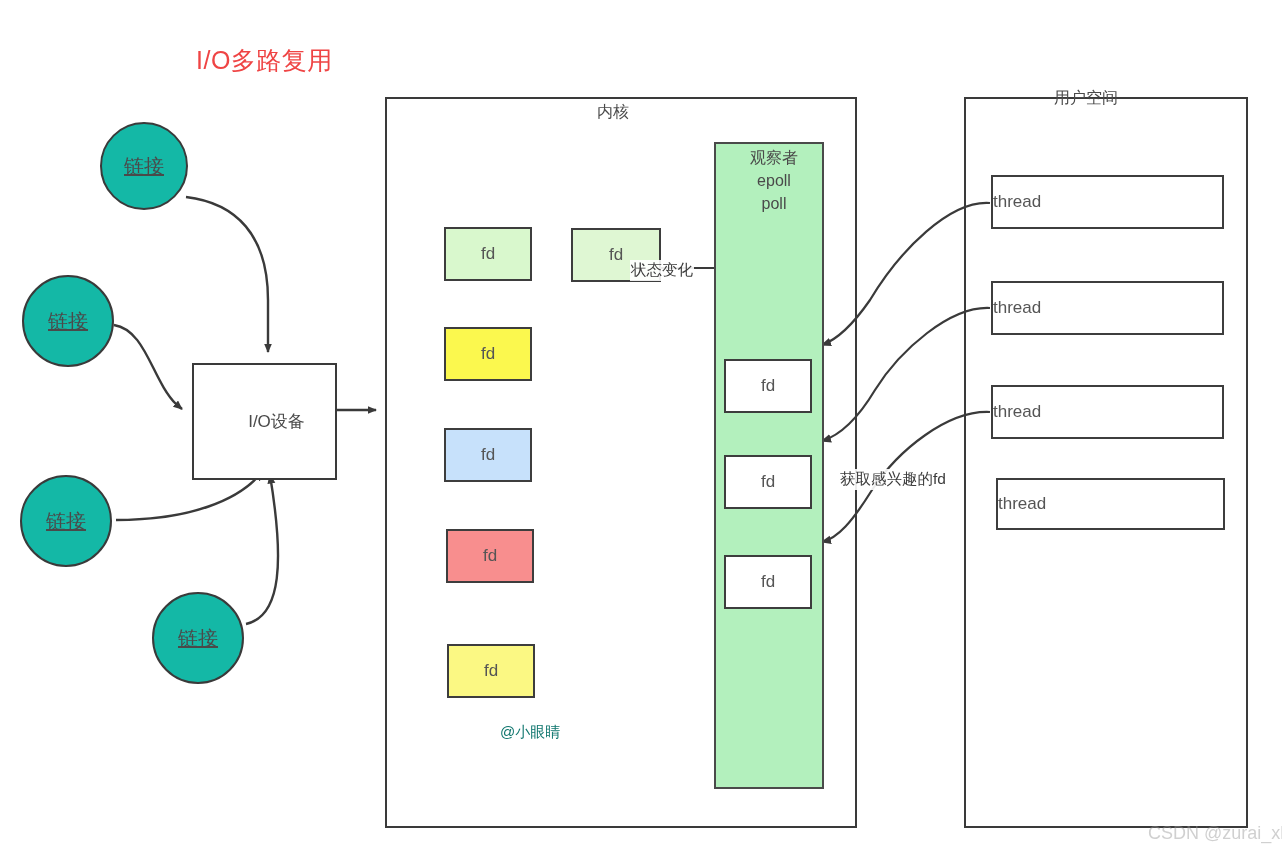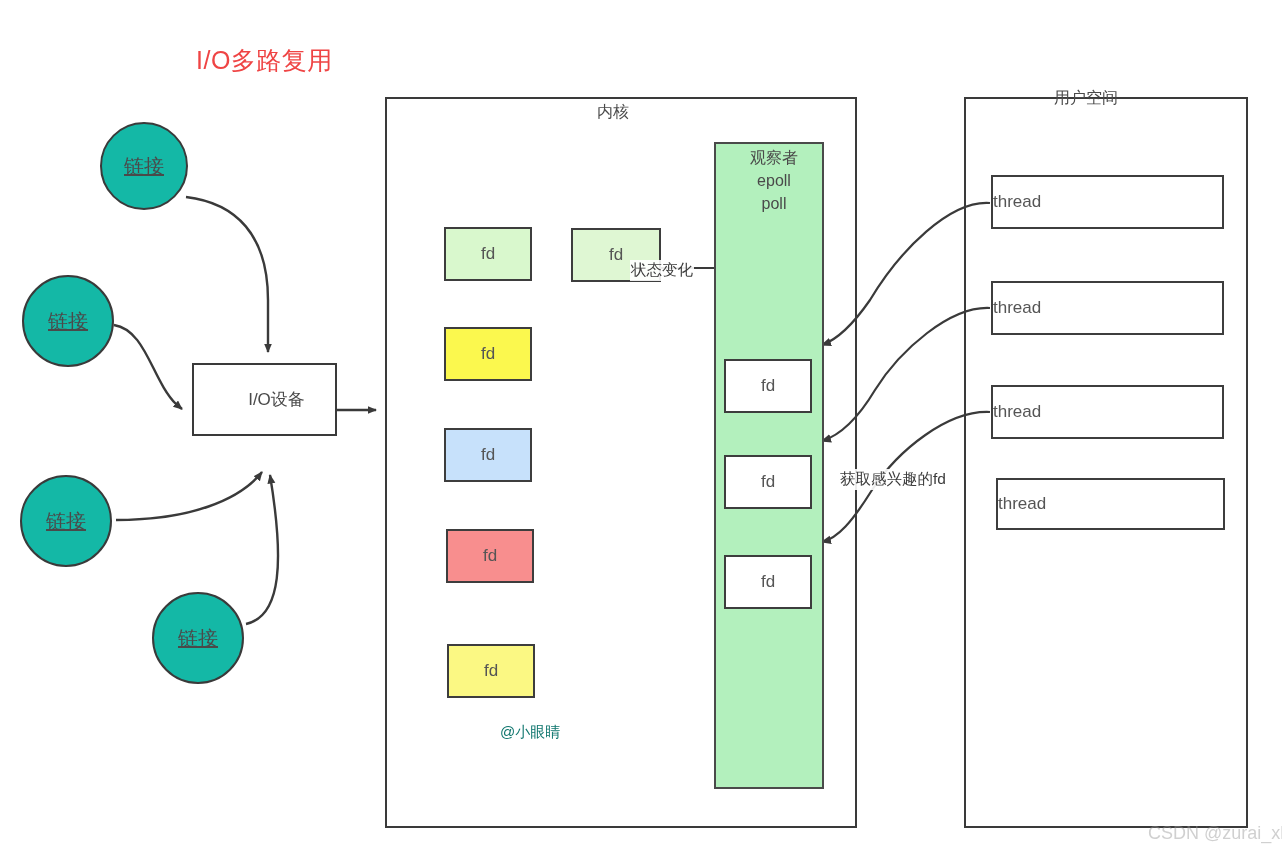--- a/index.html
+++ b/index.html
@@ -189,21 +189,21 @@
   <div class="circle" style="left:22px; top:275px; width:92px; height:92px;">
     <span>链接</span>
   </div>
   <div class="circle" style="left:20px; top:475px; width:92px; height:92px;">
     <span>链接</span>
   </div>
   <div class="circle" style="left:152px; top:592px; width:92px; height:92px;">
     <span>链接</span>
   </div>
 
-  <div class="rect-box io-device" style="left:192px; top:363px; width:145px; height:73px;padding-left:24px;">
+  <div class="rect-box io-device" style="left:192px; top:363px; width:145px; height:117px;padding-left:24px;">
     <span>I/O设备</span>
   </div>
 
   <div class="region" style="left:385px; top:97px; width:472px; height:731px;"></div>
   <div class="region-label" style="left:385px; top:102px; width:456px;">内核</div>
 
   <div class="fd-box" style="left:444px; top:187px; width:88px; height:54px; background:#d9f8cd;">
     <span>fd</span>
   </div>
   <div class="fd-box" style="left:444px; top:287px; width:88px; height:54px; background:#fbf84e;">

